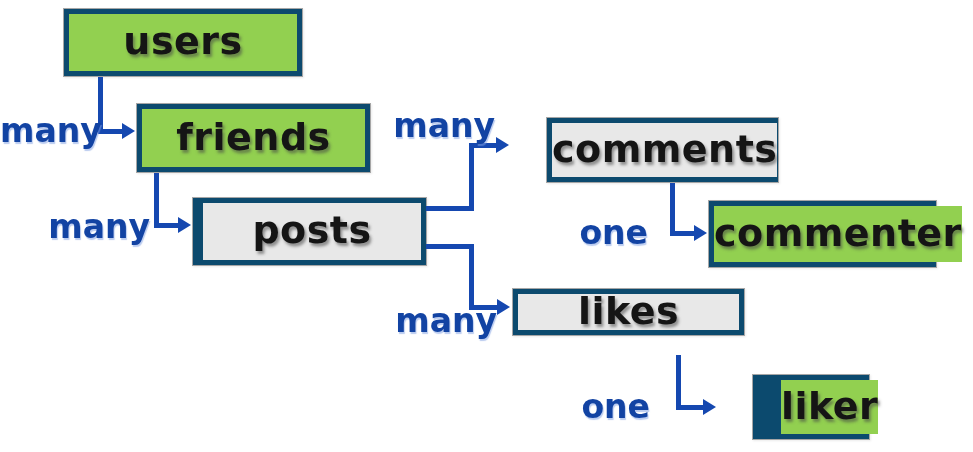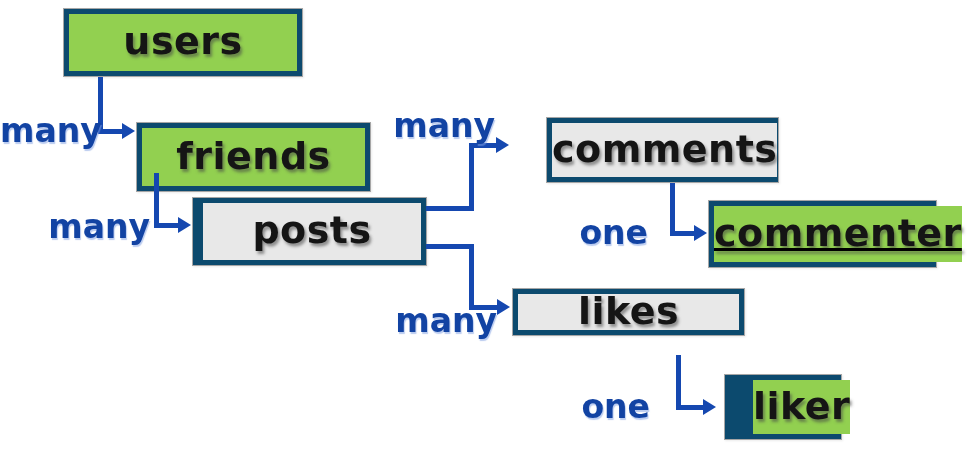--- a/index.html
+++ b/index.html
@@ -15,26 +15,26 @@
   }
   .node-fill{flex:1;display:flex;align-items:center;justify-content:center;}
   .node.green .node-fill{background:#92D050;}
   .node.gray  .node-fill{background:#E8E8E8;}
   .node-label{
     font-size:38px;font-weight:bold;color:#151515;letter-spacing:.5px;
     text-shadow:2px 3px 3px rgba(70,70,70,0.55);
     white-space:nowrap;line-height:1;padding-bottom:3px;
   }
   #node-users    {left:63px; top:8px;  width:240px;height:69px;}
-  #node-friends  {left:136px;top:103px;width:235px;height:70px;margin-top:19px;}
+  #node-friends  {left:136px;top:103px;width:235px;height:70px;}
   #node-posts    {left:192px;top:197px;width:235px;height:69px;padding-left:10px;}
   #node-comments {left:510px;top:117px;width:233px;height:66px;margin-left:36px;}
-  #node-commenter{left:708px;top:200px;width:229px;height:68px;text-decoration:underline;}
+  #node-commenter{left:708px;top:200px;width:229px;height:68px;}
   #node-likes    {left:512px;top:288px;width:233px;height:48px;}
-  #node-liker    {left:724px;top:374px;width:118px;height:66px;padding-left:28px;}
+  #node-liker    {left:752px;top:374px;width:118px;height:66px;padding-left:28px;}
   
   .seg{position:absolute;background:#1548B0;}
   .arrow-right{
     position:absolute;width:0;height:0;
     border-left:13px solid #1548B0;
     border-top:8px solid transparent;
     border-bottom:8px solid transparent;
   }
   
   #e1-v{left:98px;top:77px;width:5px;height:57px;}

